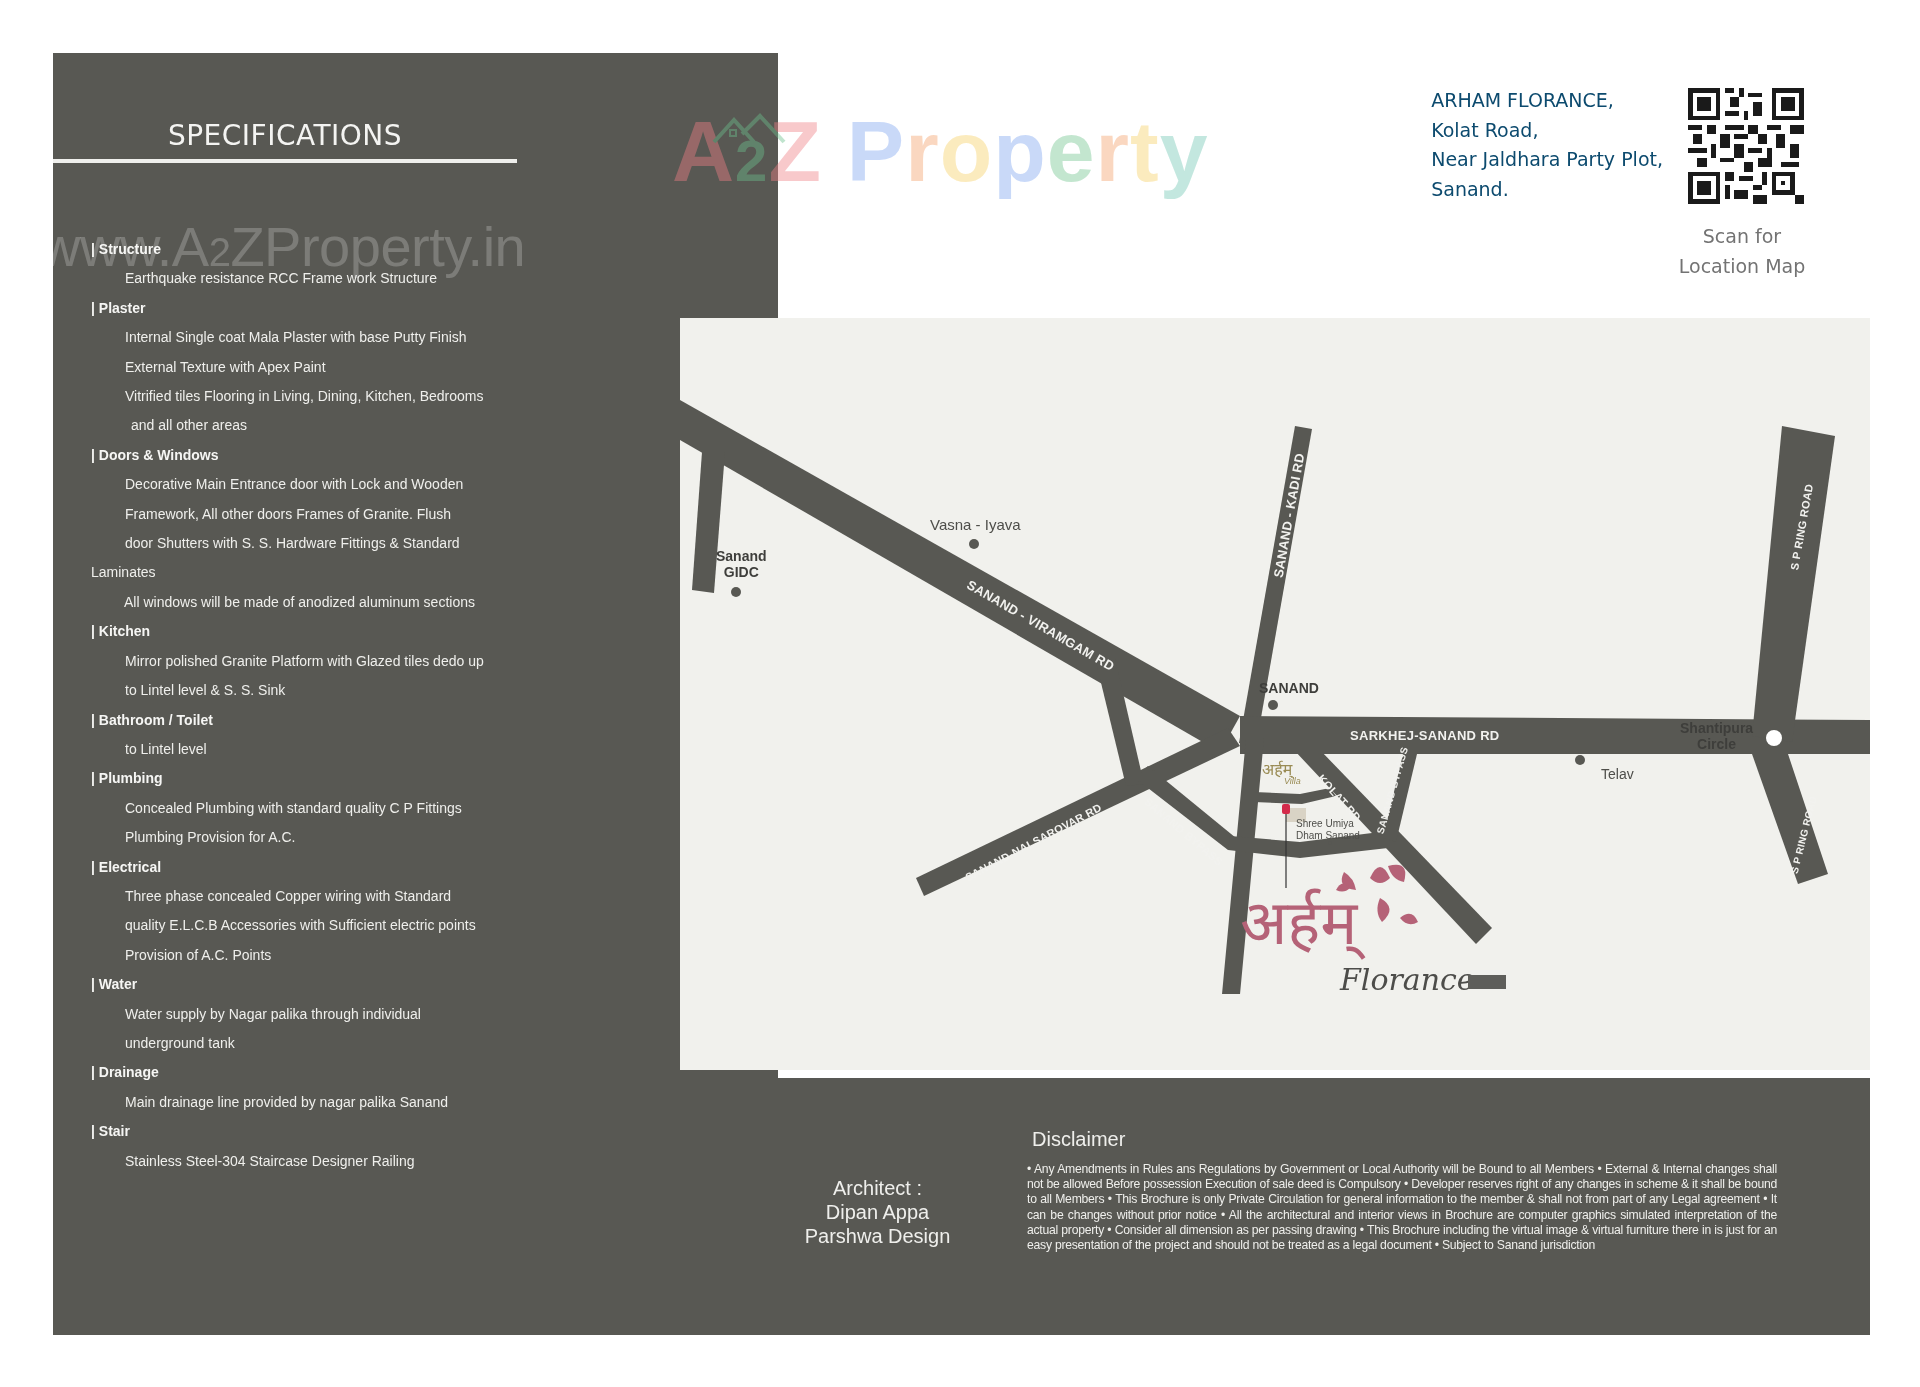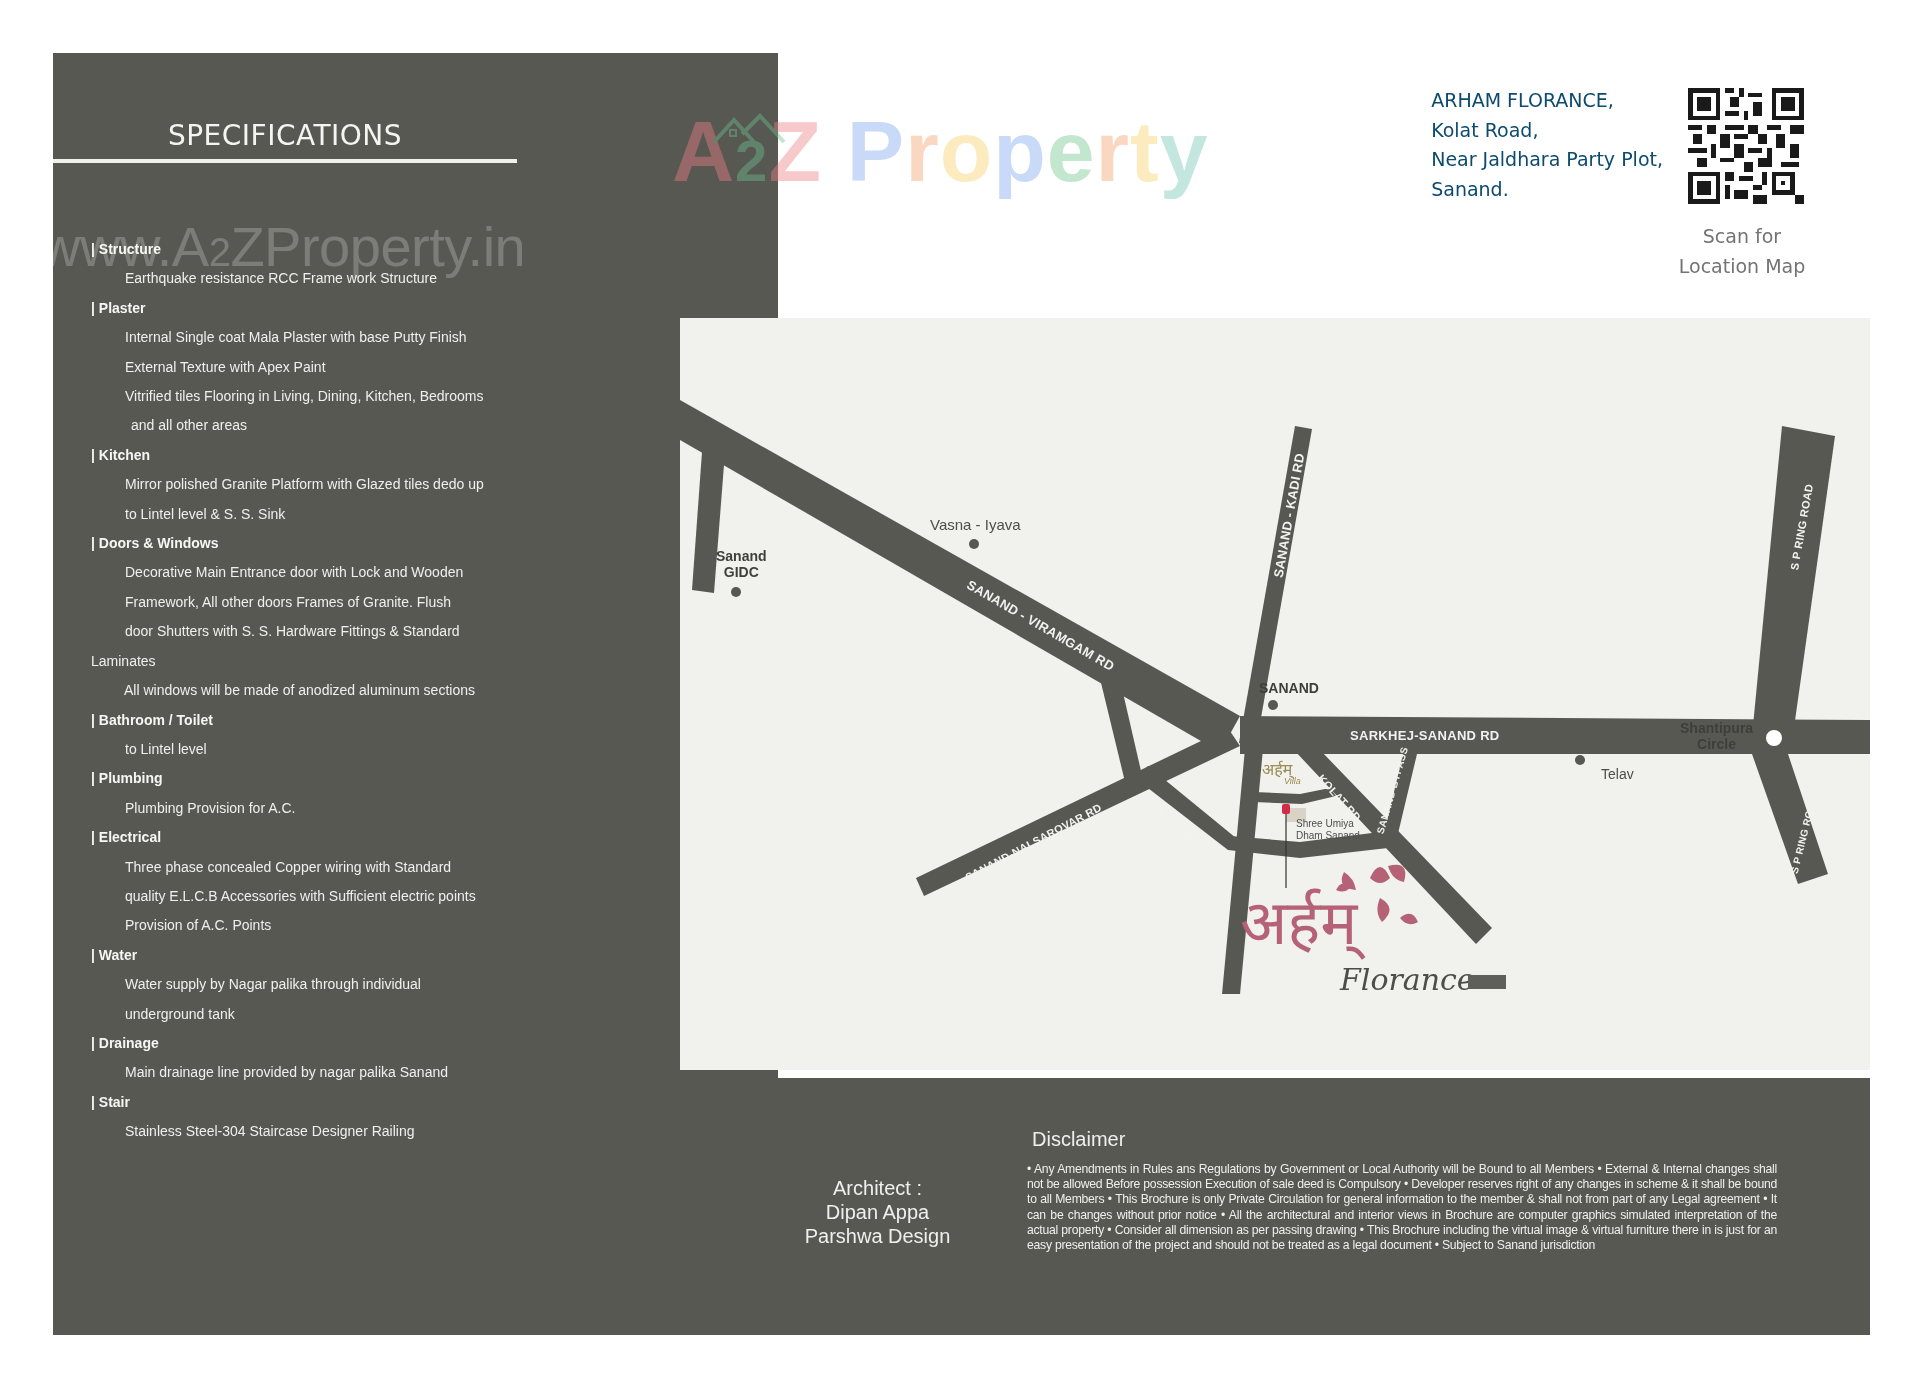--- a/index.html
+++ b/index.html
@@ -66,38 +66,39 @@
     <div>
       <div class="spec-head">| Plaster</div>
       <div class="spec-line">Internal Single coat Mala Plaster with base Putty Finish</div>
       <div class="spec-line">External Texture with Apex Paint</div>
     </div>
     <div>
       <div class="spec-line">Vitrified tiles Flooring in Living, Dining, Kitchen, Bedrooms</div>
       <div class="spec-line extra">and all other areas</div>
     </div>
     <div>
-      <div class="spec-head">| Kitchen</div>
-      <div class="spec-line">Mirror polished Granite Platform with Glazed tiles dedo up</div>
-      <div class="spec-line">to Lintel level &amp; S. S. Sink</div>
-    </div>
-    <div>
       <div class="spec-head">| Doors &amp; Windows</div>
       <div class="spec-line">Decorative Main Entrance door with Lock and Wooden</div>
       <div class="spec-line">Framework, All other doors Frames of Granite. Flush</div>
       <div class="spec-line">door Shutters with S. S. Hardware Fittings &amp; Standard</div>
       <div class="spec-line flush">Laminates</div>
       <div class="spec-line small-indent">All windows will be made of anodized aluminum sections</div>
     </div>
     <div>
+      <div class="spec-head">| Kitchen</div>
+      <div class="spec-line">Mirror polished Granite Platform with Glazed tiles dedo up</div>
+      <div class="spec-line">to Lintel level &amp; S. S. Sink</div>
+    </div>
+    <div>
       <div class="spec-head">| Bathroom / Toilet</div>
       <div class="spec-line">to Lintel level</div>
     </div>
     <div>
       <div class="spec-head">| Plumbing</div>
+      <div class="spec-line">Concealed Plumbing with standard quality C P Fittings</div>
       <div class="spec-line">Plumbing Provision for A.C.</div>
     </div>
     <div>
       <div class="spec-head">| Electrical</div>
       <div class="spec-line">Three phase concealed Copper wiring with Standard</div>
       <div class="spec-line">quality E.L.C.B Accessories with Sufficient electric points</div>
       <div class="spec-line">Provision of A.C. Points</div>
     </div>
     <div>
       <div class="spec-head">| Water</div>

